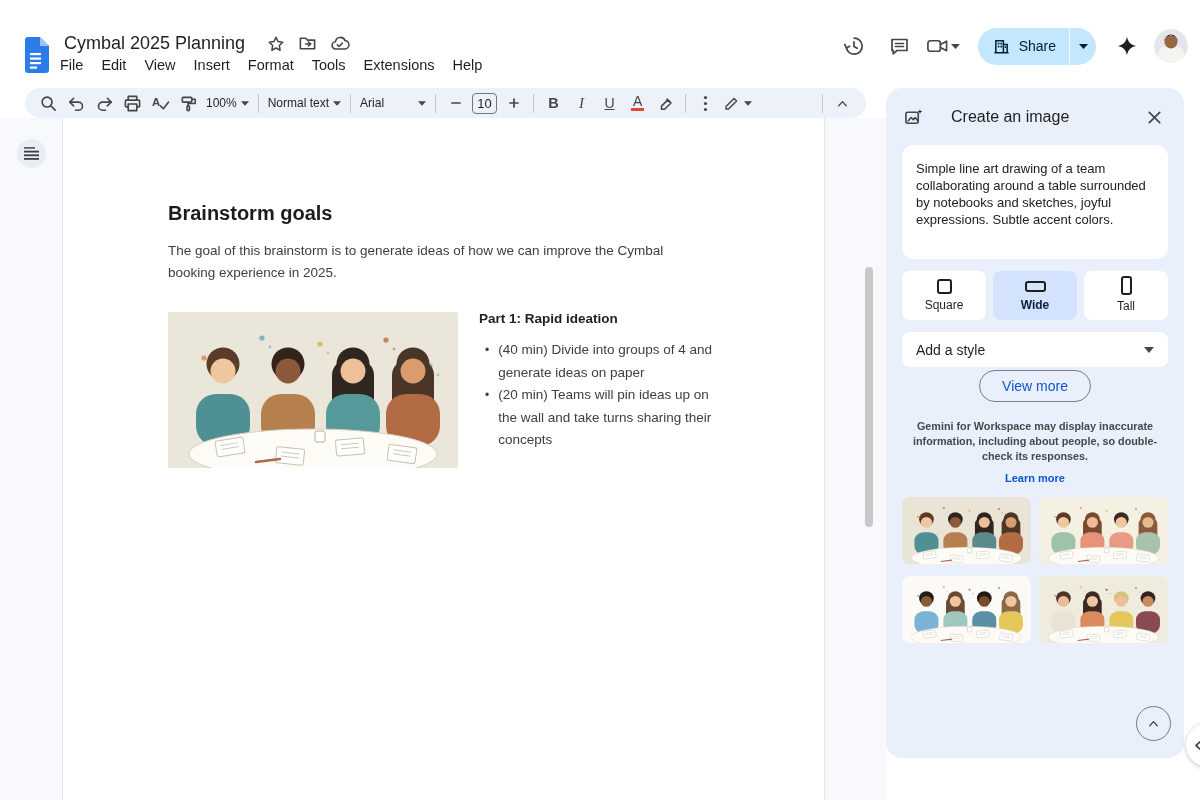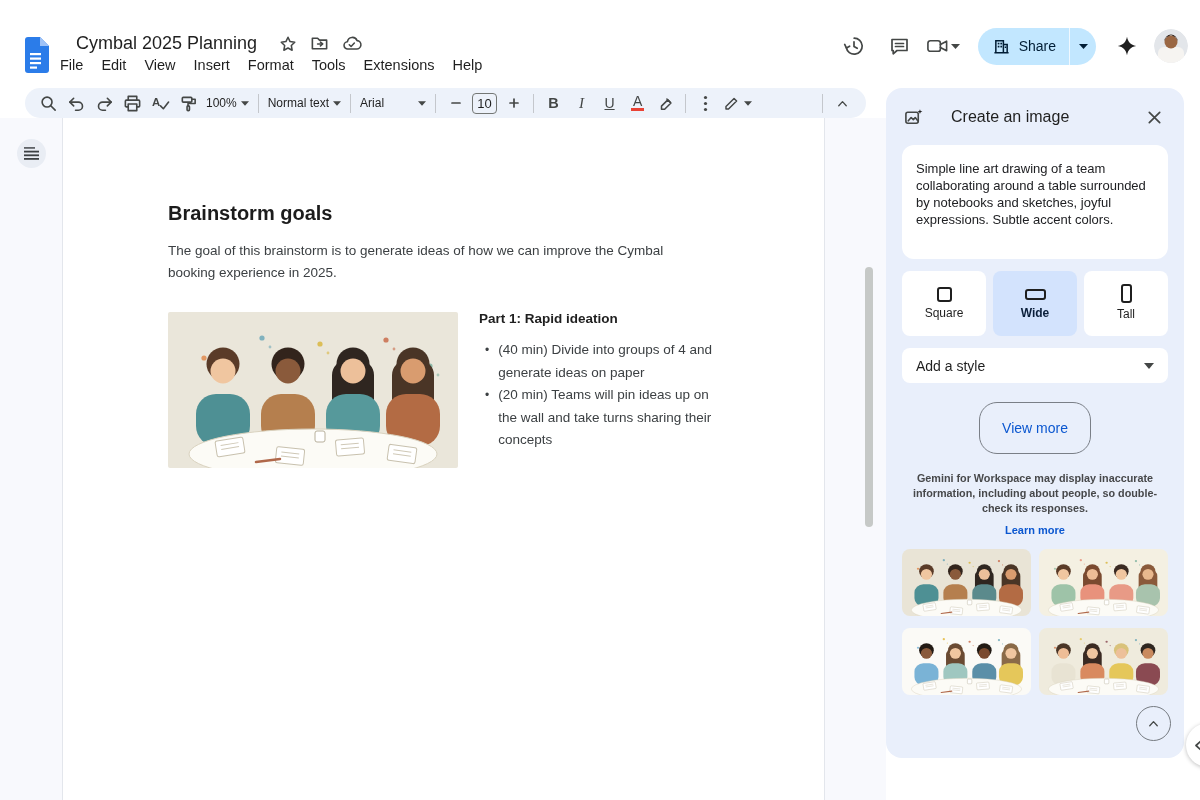--- a/index.html
+++ b/index.html
@@ -4,21 +4,21 @@
 <style>
   * { margin:0; padding:0; box-sizing:border-box; }
   html,body { width:1200px; height:800px; overflow:hidden; }
   body { position:relative; background:#fff; font-family:"Liberation Sans",sans-serif; color:#1f1f1f; }
   svg { display:block; }
   .ico { stroke:#444746; fill:none; stroke-width:1.7; stroke-linecap:round; stroke-linejoin:round; }
 
   
   .header { position:absolute; left:0; top:0; width:1200px; height:88px; background:#fff; }
   .docs-logo { position:absolute; left:22px; top:37px; cursor:pointer; }
-  .title-row { position:absolute; left:72px; top:32px; display:flex; align-items:center; gap:12px; }
+  .title-row { position:absolute; left:60px; top:32px; display:flex; align-items:center; gap:12px; }
   .doc-title { font-size:18px; color:#1f1f1f; padding:1px 4px; border-radius:4px; }
   .title-icons { display:flex; align-items:center; gap:13px; margin-left:6px; }
   .menu-row { position:absolute; left:51px; top:55px; display:flex; }
   .menu-item { font-size:14.5px; color:#1f1f1f; padding:2px 9px; border-radius:8px; cursor:pointer; }
   .header-right { position:absolute; right:12px; top:26px; display:flex; align-items:center; gap:6px; }
   .icon-btn { width:40px; height:40px; border-radius:50%; display:flex; align-items:center; justify-content:center; cursor:pointer; }
   .cam-group { display:flex; align-items:center; gap:2px; padding-right:4px; }
   .share-btn { display:flex; height:37px; border-radius:19px; background:#c2e7ff; overflow:hidden; margin:0 8px; cursor:pointer; }
   .share-main { display:flex; align-items:center; gap:9px; padding:0 13px 0 15px; font-size:14px; font-weight:500; color:#001d35; }
   .share-caret { width:27px; display:flex; align-items:center; justify-content:center; border-left:1px solid #f0f8ff; }
@@ -52,31 +52,31 @@
   .doc-bullet span { flex:1; }
   .scrollbar-thumb { position:absolute; left:865px; top:149px; width:8px; height:260px; border-radius:4px; background:#c6c9c7; cursor:grab; }
 
   
   .sidebar { position:absolute; left:886px; top:88px; width:298px; height:670px; background:#e9effb; border-radius:16px; }
   .sb-header { display:flex; align-items:center; gap:28px; padding:15px 16px 12px 18px; }
   .sb-title { font-size:16px; color:#1f1f1f; }
   .sb-close { margin-left:auto; width:28px; height:28px; display:flex; align-items:center; justify-content:center; border-radius:50%; cursor:pointer; }
   .prompt-card { margin:2px 16px 0; background:#fff; border-radius:12px; padding:15px 14px; min-height:114px; font-size:13px; line-height:17px; color:#202124; cursor:text; }
   .aspect-row { margin:12px 16px 0; display:flex; gap:7px; }
-  .aspect-btn { flex:1; height:65px; border-radius:8px; background:#fff; display:flex; flex-direction:column; align-items:center; justify-content:center; gap:4px; cursor:pointer; }
+  .aspect-btn { flex:1; height:49px; border-radius:8px; background:#fff; display:flex; flex-direction:column; align-items:center; justify-content:center; gap:4px; cursor:pointer; }
   .aspect-btn.selected { background:#d3e3fd; }
   .aspect-btn .lbl { font-size:12px; color:#1f1f1f; }
   .aspect-btn.selected .lbl { font-weight:600; color:#0b1f3a; }
   .shape { border:2px solid #1f1f1f; border-radius:3px; }
   .shape.square { width:15px; height:15px; }
   .shape.wide { width:21px; height:11px; margin:2px 0; }
   .shape.tall { width:11px; height:19px; margin:-2px 0 0; }
   .style-select { margin:12px 16px 0; height:35px; background:#fff; border-radius:8px; display:flex; align-items:center; padding:0 14px; font-size:14px; color:#1f1f1f; cursor:pointer; }
   .style-select .caret { margin-left:auto; }
-  .view-more { margin:19px auto 0; width:112px; height:52px; border-radius:18px; border:1px solid #7a7f87; background:transparent; color:#0b57d0; font-size:14px; font-weight:500; display:flex; align-items:center; justify-content:center; cursor:pointer; font-family:"Liberation Sans",sans-serif; }
+  .view-more { margin:3px auto 0; width:112px; height:32px; border-radius:18px; border:1px solid #7a7f87; background:transparent; color:#0b57d0; font-size:14px; font-weight:500; display:flex; align-items:center; justify-content:center; cursor:pointer; font-family:"Liberation Sans",sans-serif; }
   .disclaimer { margin:17px 22px 0; text-align:center; font-size:10.8px; line-height:15px; font-weight:600; color:#47484a; }
   .learn-more { margin-top:8px; text-align:center; font-size:11px; font-weight:600; color:#0b57d0; cursor:pointer; }
   .thumb-grid { margin:13px 16px 0; display:grid; grid-template-columns:1fr 1fr; gap:12px 8px; }
   .thumb { height:67px; border-radius:8px; overflow:hidden; cursor:pointer; }
   .thumb svg { width:100%; height:100%; }
   .scroll-top { position:absolute; right:13px; bottom:17px; width:35px; height:35px; border-radius:50%; border:1px solid #767b81; display:flex; align-items:center; justify-content:center; cursor:pointer; }
   .edge-handle { position:absolute; left:1186px; top:723px; width:44px; height:44px; border-radius:50%; background:#fff; box-shadow:0 1px 4px rgba(0,0,0,.25); display:flex; align-items:center; cursor:pointer; padding-left:6px; }
 </style>
 </head>
 <body>

